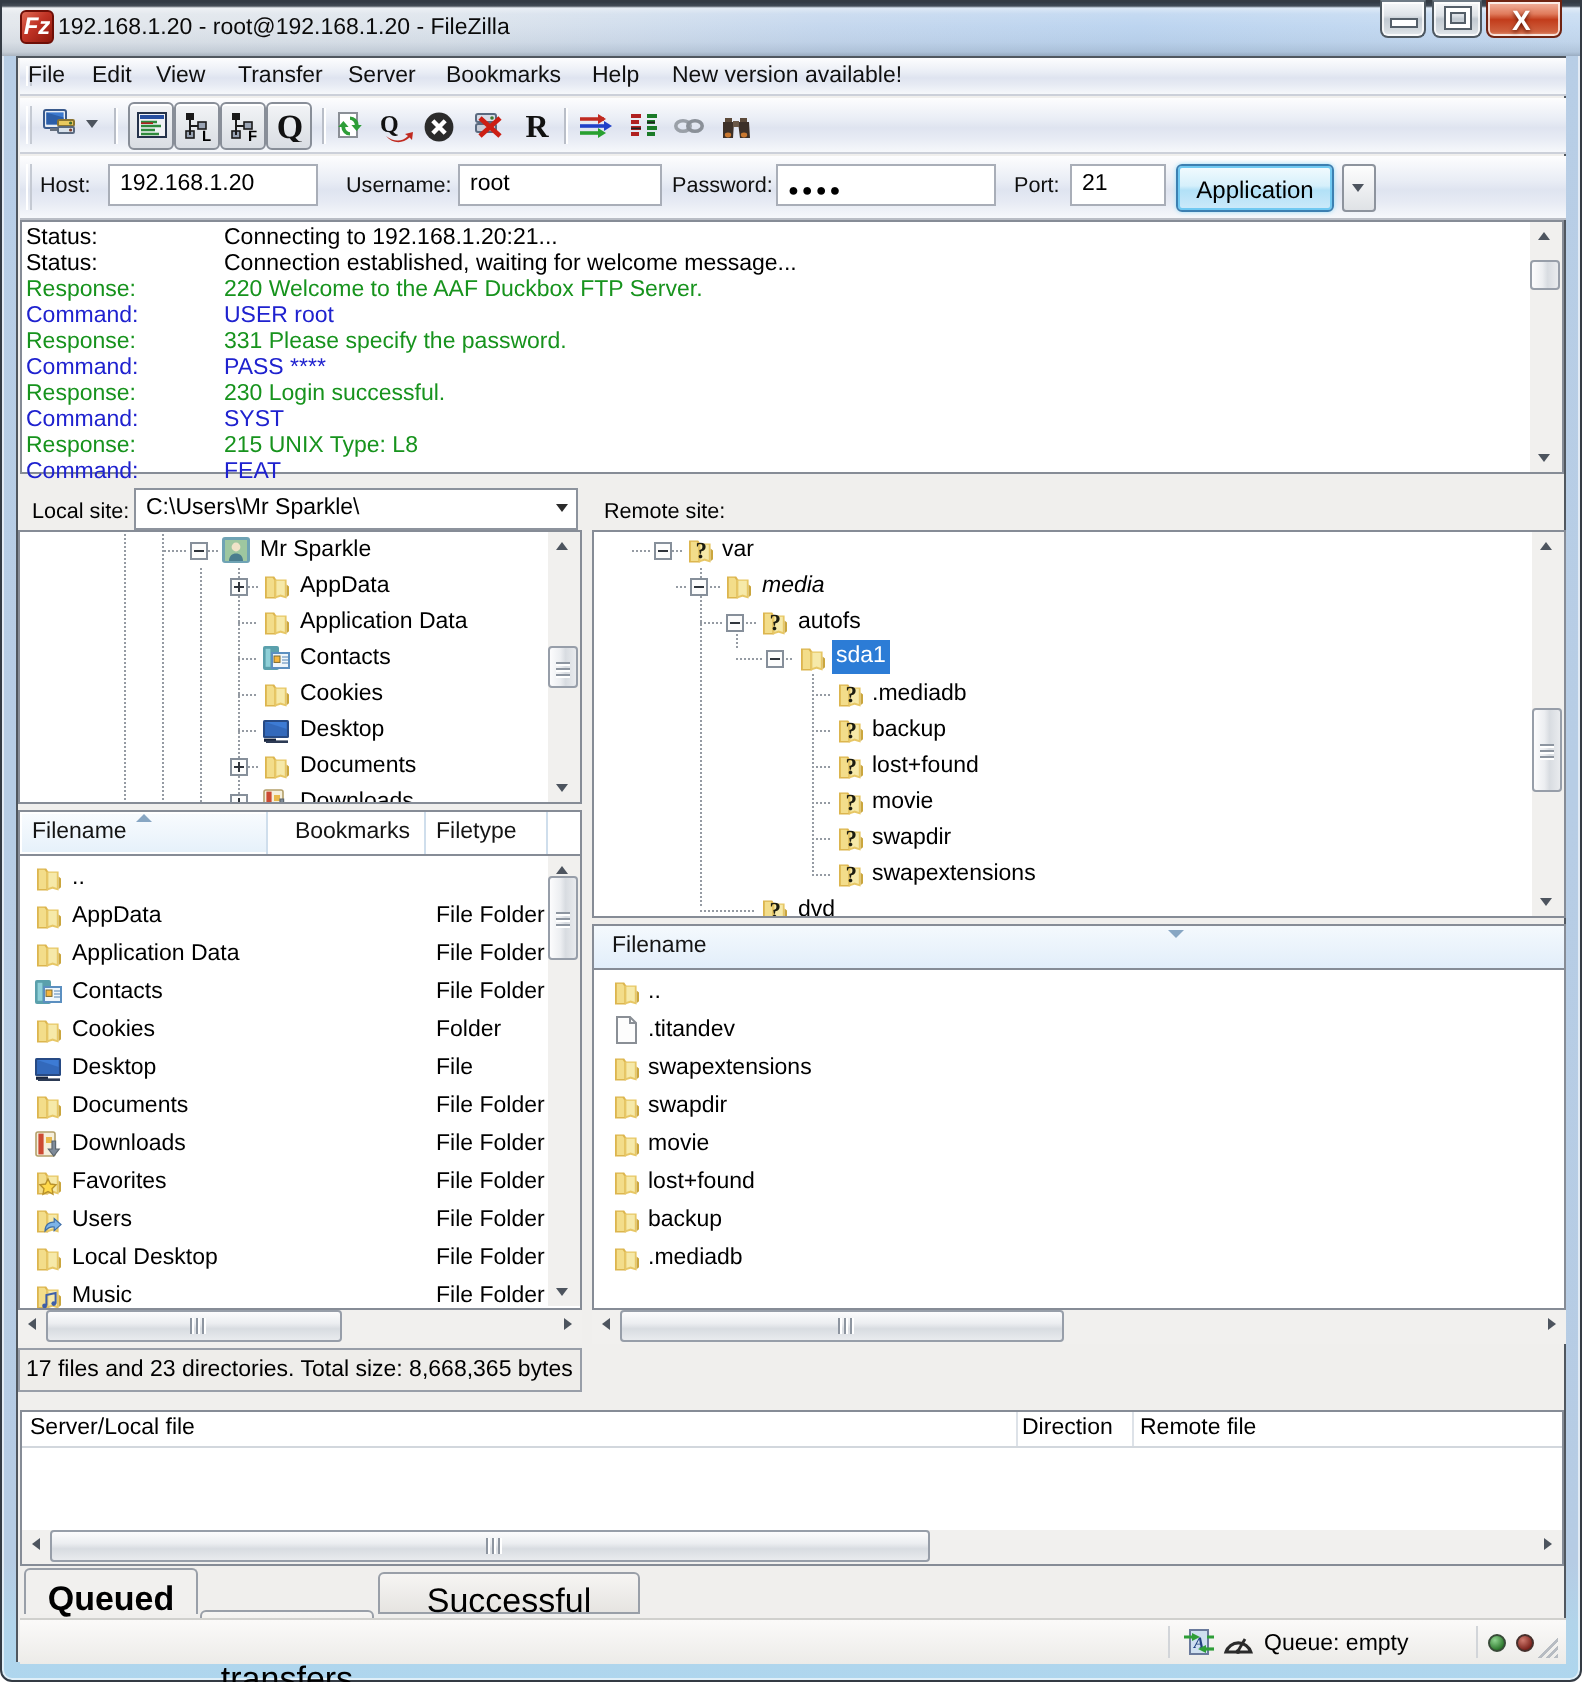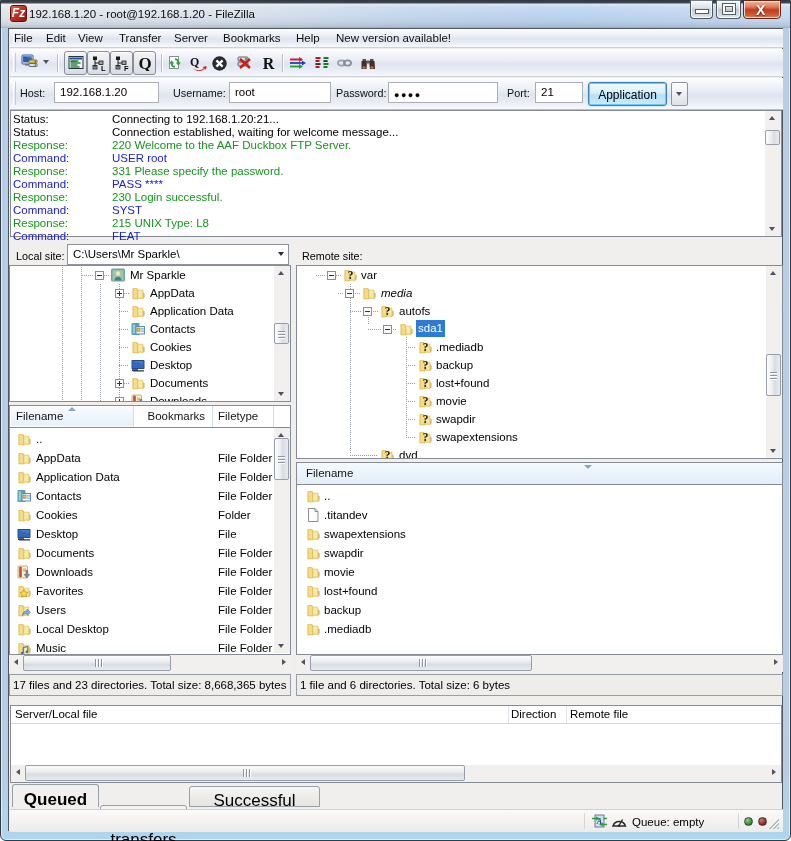--- a/index.html
+++ b/index.html
@@ -644,21 +644,20 @@
 <div class="sb" style="left:287px;top:626px;width:487px;height:17px;">
       <div class="ar arl" style="left:5px;top:4px;"></div>
       <div class="sbthh" style="left:14px;top:0px;width:222px;height:16px;">
         <div class="griph" style="left:108px;"></div>
         <div class="griph" style="left:111px;"></div>
         <div class="griph" style="left:114px;"></div>
       </div>
       <div class="ar arr" style="right:5px;top:4px;"></div>
     </div>
 <div class="statbox" style="left:0;top:645px;width:282px;">17 files and 23 directories. Total size: 8,668,365 bytes</div>
-<div class="statbox" style="left:287px;top:645px;width:487px;">1 file and 6 directories. Total size: 6 bytes</div>
 <div id="queue">
 <div class="a" style="left:0;top:0;width:770px;height:18px;background:#fff;border-bottom:1px solid #d2d7dd;">
         <div class="a" style="left:4px;top:2px;font-size:11.5px;">Server/Local file</div>
         <div class="a" style="left:500px;top:2px;font-size:11.5px;">Direction</div>
         <div class="a" style="left:559px;top:2px;font-size:11.5px;">Remote file</div>
         <div class="a" style="left:497px;top:0;bottom:0;width:1px;background:#dde2e8;"></div>
         <div class="a" style="left:555px;top:0;bottom:0;width:1px;background:#dde2e8;"></div>
       </div>
 <div class="sb" style="left:0px;top:59px;width:770px;height:17px;">
         <div class="ar arl" style="left:5px;top:4px;"></div>

